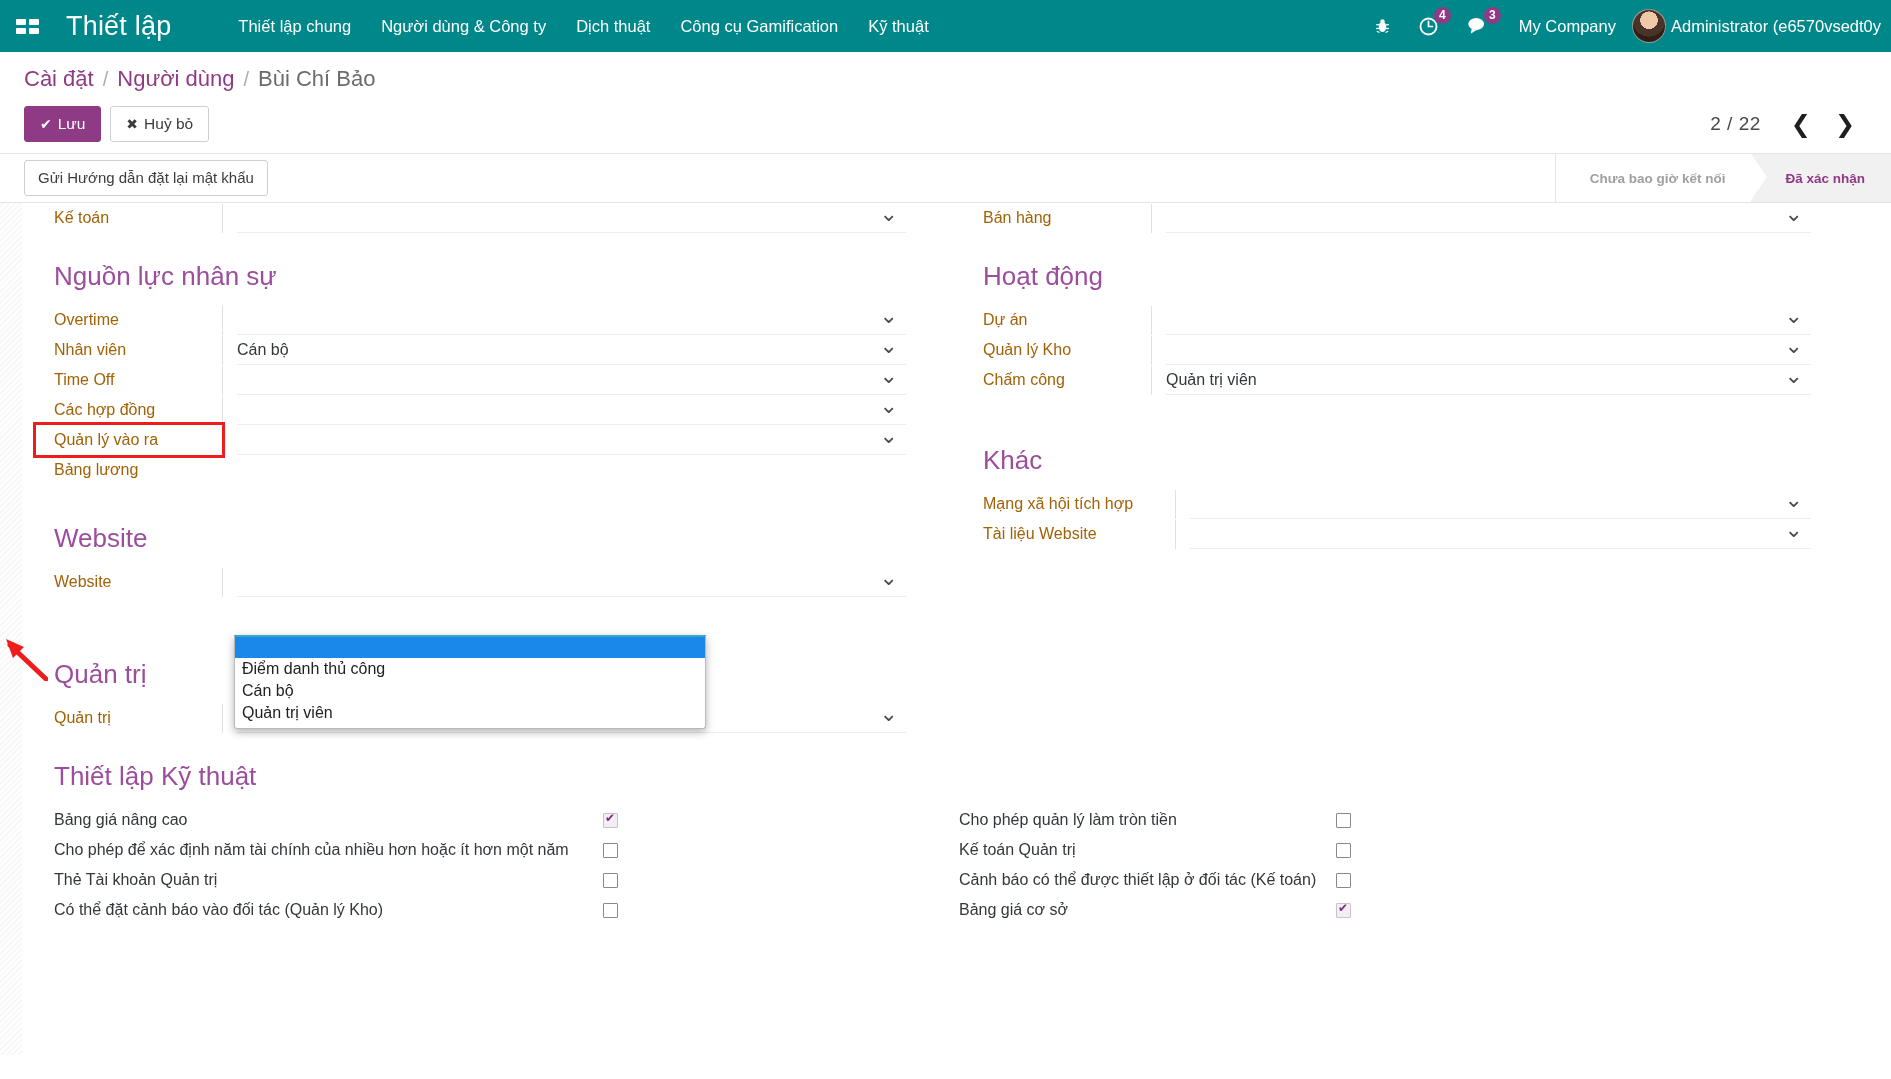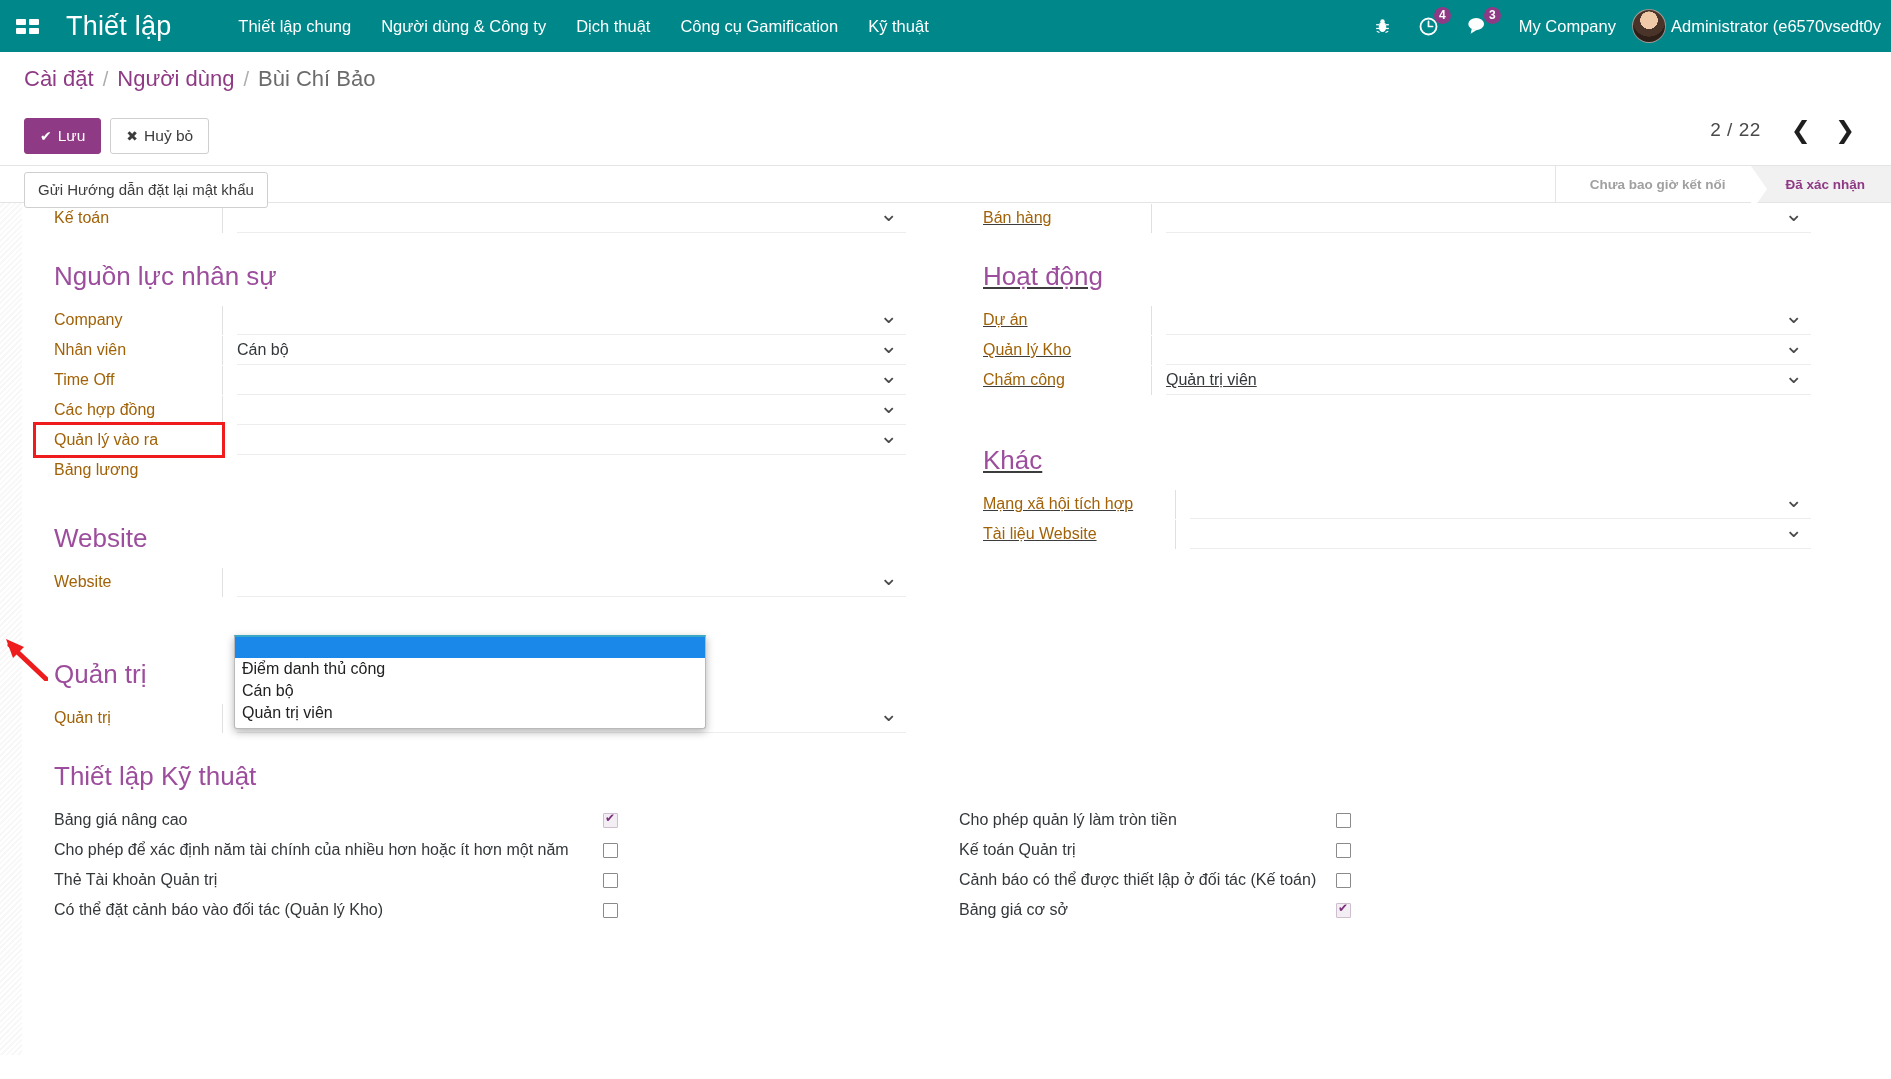--- a/index.html
+++ b/index.html
@@ -129,21 +129,20 @@
     font-size: 15.5px;
     padding: 7px 15px;
     border: 1px solid #cfcfcf;
     background: #ffffff;
     color: #3c3c3c;
     border-radius: 3px;
     cursor: pointer;
     line-height: 20px;
     white-space: nowrap;
     font-family: inherit;
-    margin-top: 12px;
   }
   .btn-primary {
     background: #8f3a84;
     border-color: #8f3a84;
     color: #ffffff;
     font-weight: 500;
   }
   .btn .gl { margin-right: 6px; font-size: 14px; }
 
   .pager {
@@ -168,21 +167,21 @@
     position: relative;
     background: #ffffff;
     padding: 0;
     margin-top: 11px;
   }
   .statusbar-row {
     display: flex;
     align-items: stretch;
     border-top: 1px solid #e4e4e4;
     border-bottom: 1px solid #e4e4e4;
-    height: 38px;
+    height: 50px;
     background: #ffffff;
     position: relative;
     z-index: 30;
   }
   .statusbar-left { display: flex; align-items: center; padding: 0 24px; }
   .statusbar-left .btn { padding: 7px 13px; font-size: 15px; }
   .statusbar-right {
     margin-left: auto;
     display: flex;
     align-items: stretch;
@@ -223,21 +222,21 @@
     background: repeating-linear-gradient(135deg, #ffffff 0 2px, #f2f2f2 2px 4px);
     opacity: .55;
     z-index: 2;
   }
   .columns {
     display: flex;
     padding: 0 24px 0 36px;
     gap: 0;
   }
   .col { width: 905px; flex: none; padding-right: 35px; }
-  .col.right { padding-left: 24px; text-decoration: underline; }
+  .col.right { padding-left: 24px; }
 
   .group-title {
     color: #9c4d9c;
     font-size: 26px;
     font-weight: 400;
     margin: 28px 0 13px 18px;
     white-space: nowrap;
   }
 
   .field-row {
@@ -477,21 +476,21 @@
             <div class="fake-select">
               <span></span>
               <span class="chev"></span>
             </div>
           </div>
         </div>
 
         <div class="group-title">Nguồn lực nhân sự</div>
 
         <div class="field-row">
-          <div class="field-label">Company</div>
+          <div class="field-label">Overtime</div>
           <div class="field-ctrl">
             <div class="fake-select">
               <span></span>
               <span class="chev"></span>
             </div>
           </div>
         </div>
 
         <div class="field-row">
           <div class="field-label">Nhân viên</div>

